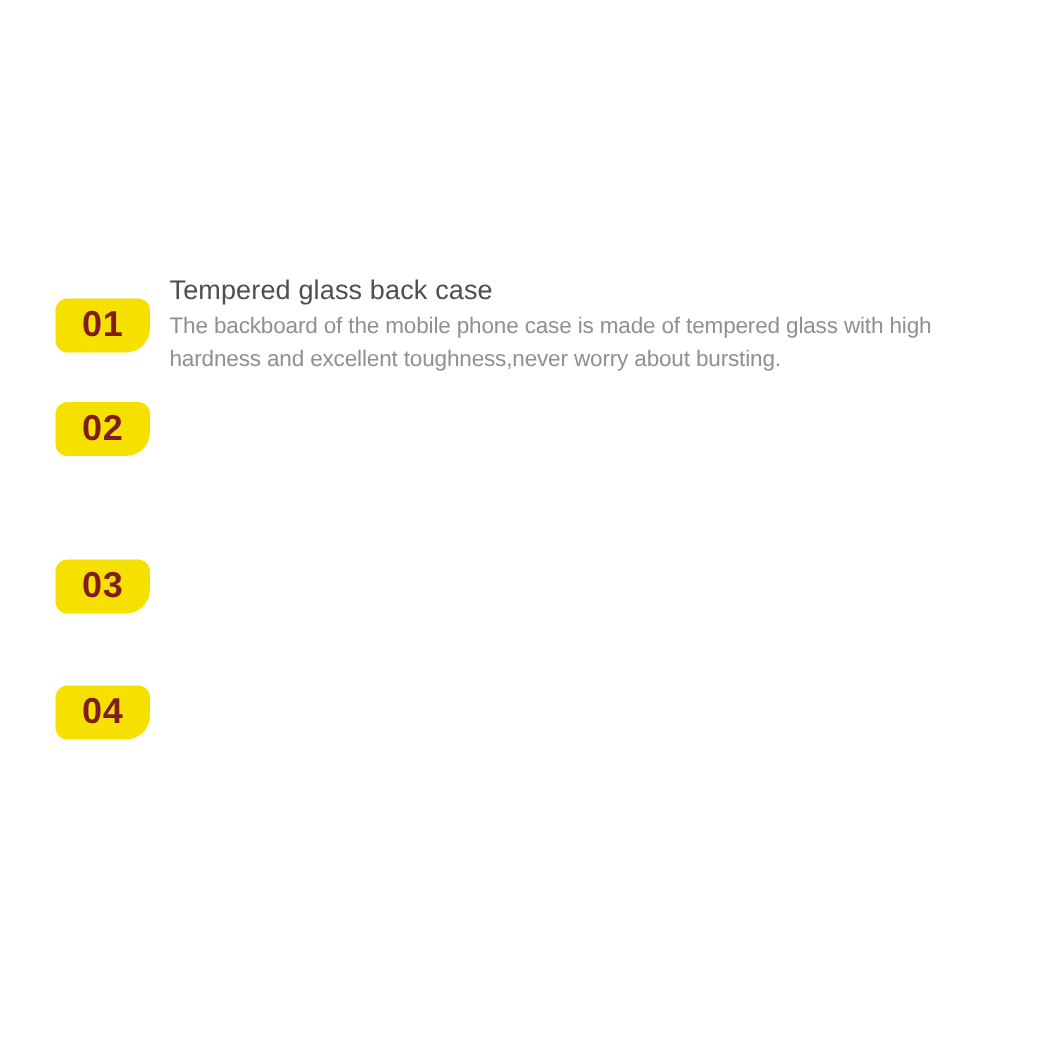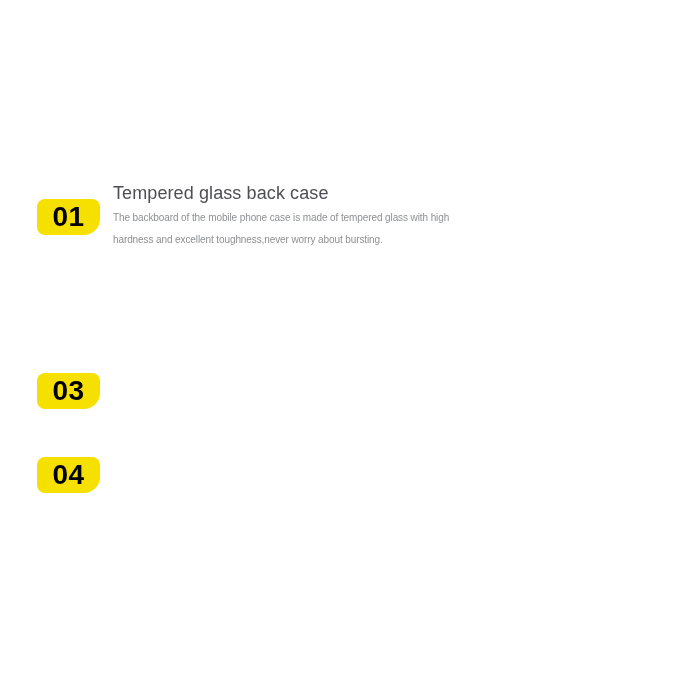--- a/index.html
+++ b/index.html
@@ -30,36 +30,36 @@
   .feature-row.row-3 { top: 457px; }
   .number-badge {
     flex: 0 0 auto;
     width: 63px;
     height: 36px;
     background: var(--accent-yellow, #f6e000);
     border-radius: 8px 8px 16px 8px;
     display: flex;
     align-items: center;
     justify-content: center;
-    font-size: 28px;
+    font-size: 24px;
     font-weight: bold;
-    color: #000000;
+    color: #7f1d1d;
     letter-spacing: 0.5px;
   }
   .feature-text { max-width: 560px; }
   .feature-title {
     font-size: 18px;
     font-weight: normal;
     color: #4e4f53;
     letter-spacing: 0.1px;
     margin: 0 0 4px 0;
     line-height: 20px;
   }
   .feature-description {
-    font-size: 10px;
+    font-size: 15px;
     line-height: 22px;
     color: #8e9093;
     letter-spacing: -0.1px;
     white-space: pre-line;
     margin: 0;
   }
 </style>
 </head>
 <body>
 
@@ -68,20 +68,21 @@
   <div class="feature-row row-0">
     <div class="number-badge">01</div>
     <div class="feature-text">
       <div class="feature-title">Tempered glass back case</div>
       <div class="feature-description">The backboard of the mobile phone case is made of tempered glass with high
 hardness and excellent toughness,never worry about bursting.</div>
     </div>
   </div>
 
   <div class="feature-row row-1">
+    <div class="number-badge">02</div>
   </div>
 
   <div class="feature-row row-2">
     <div class="number-badge">03</div>
   </div>
 
   <div class="feature-row row-3">
     <div class="number-badge">04</div>
   </div>
 

